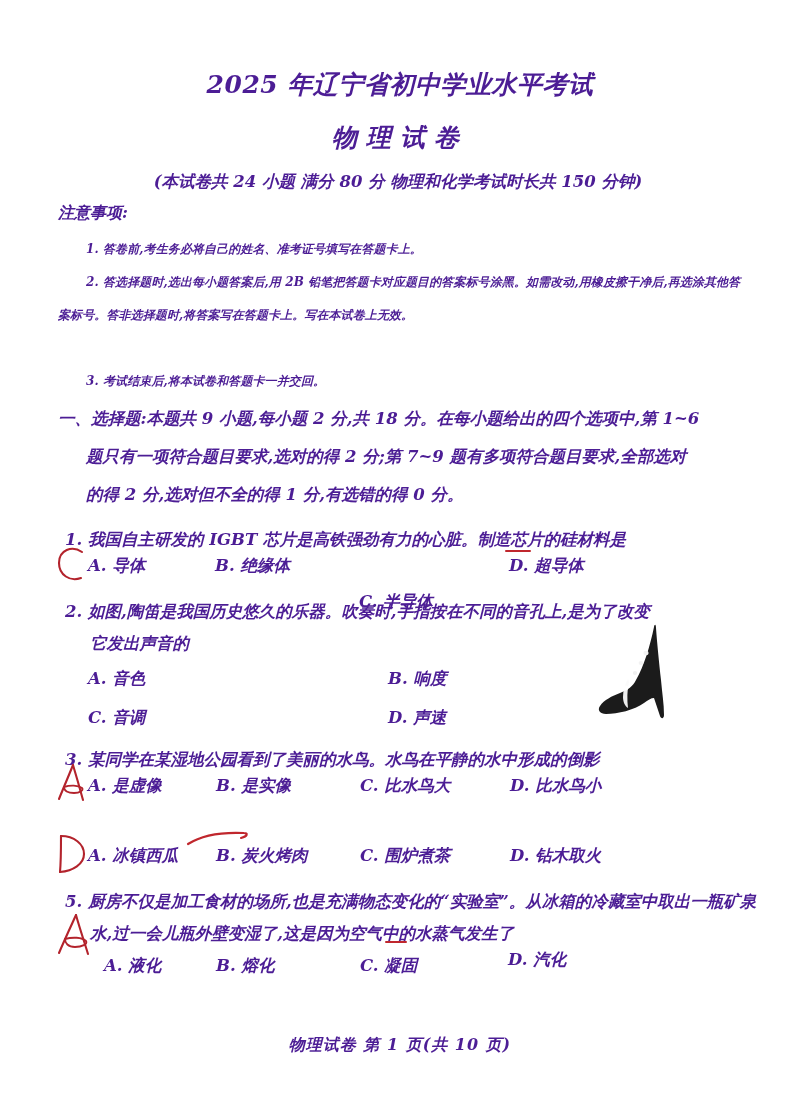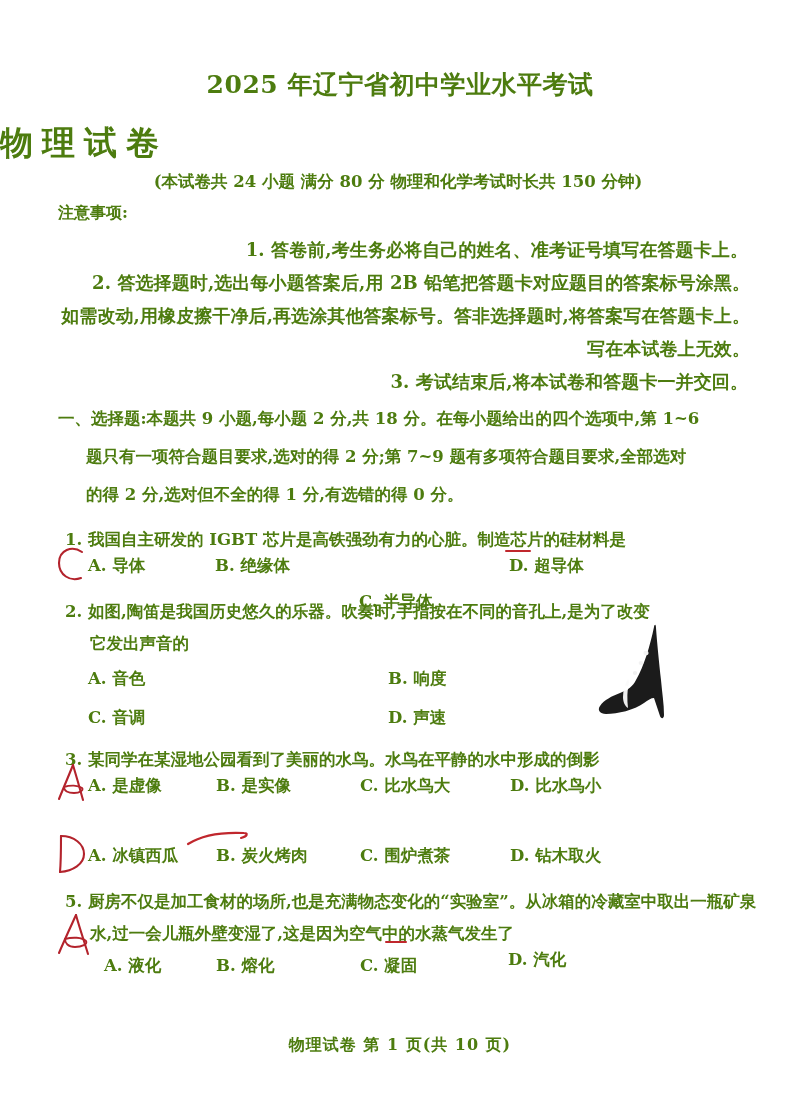--- a/index.html
+++ b/index.html
@@ -9,39 +9,41 @@
   }
   body {
     font-family: "DejaVu Serif", "Liberation Serif", serif;
   }
   #page {
     position: relative;
     width: 800px;
     height: 1098px;
     background: #ffffff;
     overflow: hidden;
-    color: #4d7c0f;
+    color: #4c1d95;
+    font-style: italic;
   }
 
   
   .doc-title {
     position: absolute;
     left: 0; right: 0;
     top: 68px;
     text-align: center;
     font-size: 25px;
     font-weight: bold;
     letter-spacing: 0.5px;
     font-family: "DejaVu Serif", "Liberation Serif", serif;
   }
   .doc-subject {
     position: absolute;
     left: 0; right: 0;
     top: 121px;
-    font-size: 33px;
+    text-align: center;
+    font-size: 25px;
     font-weight: bold;
     letter-spacing: 9px;
     font-family: "DejaVu Serif", "Liberation Serif", serif;
   }
   .doc-meta {
     position: absolute;
     left: 0; right: 4px;
     top: 171px;
     text-align: center;
     font-size: 16.5px;
@@ -52,25 +54,24 @@
   
   .notice-heading {
     position: absolute;
     left: 58px;
     top: 203px;
     font-size: 16px;
     font-weight: bold;
   }
   .para {
     position: absolute;
-    font-size: 18px;
+    font-size: 12px;
     font-weight: bold;
     line-height: 33px;
     letter-spacing: 0.1px;
-    text-align: right;
   }
   .notice-1 { left: 58px; top: 233px; width: 690px; text-indent: 28px; }
   .notice-2 { left: 58px; top: 266px; width: 692px; text-indent: 28px; }
   .notice-3 { left: 58px; top: 365px; width: 690px; text-indent: 28px; }
 
   .section-head {
     position: absolute;
     left: 58px;
     top: 400px;
     width: 692px;

